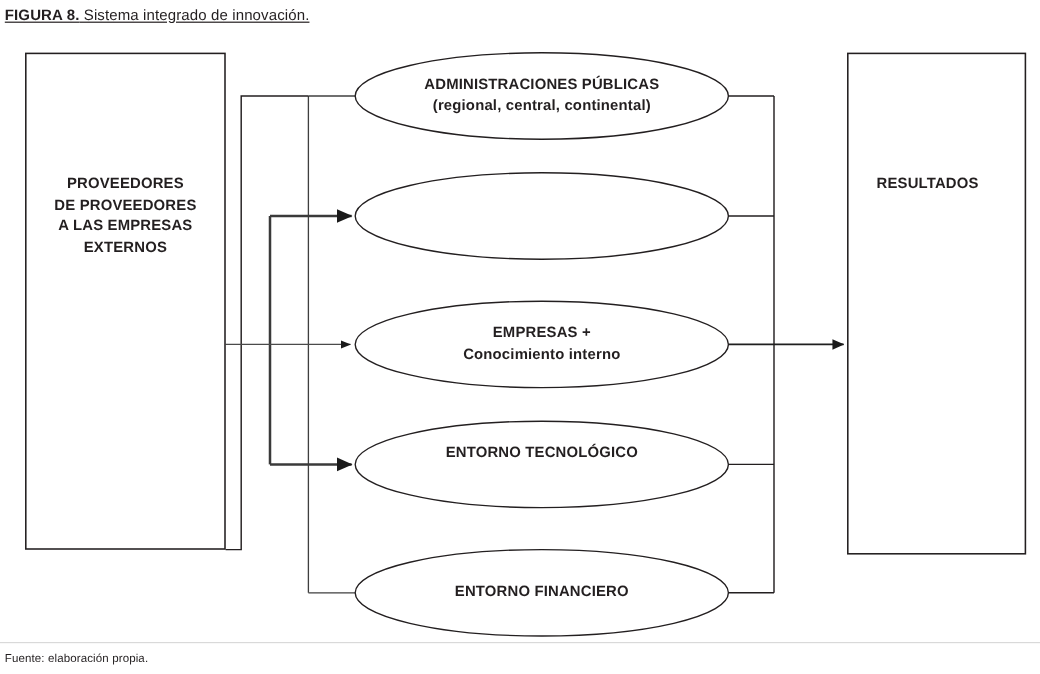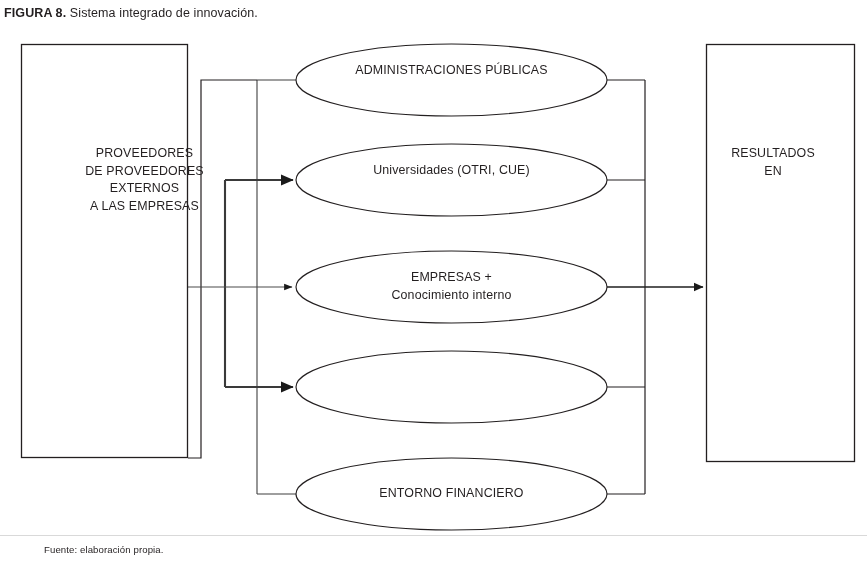--- a/index.html
+++ b/index.html
@@ -19,20 +19,21 @@
   
   #figure-title {
     position: absolute;
     left: 4px;
     top: 5px;
     font-size: 12.5px;
     line-height: 16px;
     letter-spacing: 0.1px;
     color: #231f20;
     white-space: nowrap;
+    text-decoration: underline;
   }
   #figure-title .label {
     font-weight: bold;
   }
 
   
   #diagram-canvas {
     position: absolute;
     left: 0;
     top: 0;
@@ -42,31 +43,31 @@
 
   
   .node-text {
     position: absolute;
     text-align: center;
     font-size: 12.4px;
     line-height: 17.5px;
     color: #231f20;
     letter-spacing: 0.15px;
     pointer-events: none;
+    font-weight: bold;
   }
   .node-text .ln {
     display: block;
     white-space: nowrap;
   }
 
   #left-box-text {
     left: 21px;
     top: 145px;
     width: 167px;
-    margin-left: 40px;
   }
   #right-box-text {
     left: 706px;
     top: 145px;
     width: 134px;
   }
 
   .ellipse-text {
     width: 311px;
     left: 296px;
@@ -88,21 +89,20 @@
   }
   #source-note {
     position: absolute;
     left: 4px;
     top: 543px;
     font-size: 9.6px;
     line-height: 13px;
     color: #231f20;
     letter-spacing: 0.1px;
     white-space: nowrap;
-    margin-left: 40px;
   }
 </style>
 </head>
 <body>
 
 <div id="figure-title">
   <span class="label">FIGURA 8.</span><span class="caption"> Sistema integrado de innovación.</span>
 </div>
 
 <svg id="diagram-canvas" viewBox="0 0 867 562" width="867" height="562" xmlns="http://www.w3.org/2000/svg">
@@ -158,43 +158,43 @@
   <ellipse cx="451.5" cy="80" rx="155.5" ry="36" fill="#ffffff" stroke="#231f20" stroke-width="1.15"></ellipse>
   <ellipse cx="451.5" cy="180" rx="155.5" ry="36" fill="#ffffff" stroke="#231f20" stroke-width="1.15"></ellipse>
   <ellipse cx="451.5" cy="287" rx="155.5" ry="36" fill="#ffffff" stroke="#231f20" stroke-width="1.15"></ellipse>
   <ellipse cx="451.5" cy="387" rx="155.5" ry="36" fill="#ffffff" stroke="#231f20" stroke-width="1.15"></ellipse>
   <ellipse cx="451.5" cy="494" rx="155.5" ry="36" fill="#ffffff" stroke="#231f20" stroke-width="1.15"></ellipse>
 </svg>
 
 <div class="node-text" id="left-box-text">
   <span class="ln">PROVEEDORES</span>
   <span class="ln">DE PROVEEDORES</span>
+  <span class="ln">A LAS EMPRESAS</span>
   <span class="ln">EXTERNOS</span>
-  <span class="ln">A LAS EMPRESAS</span>
 </div>
 
 <div class="node-text" id="right-box-text">
   <span class="ln">RESULTADOS</span>
-  <span class="ln">EN</span>
 </div>
 
 <div class="node-text ellipse-text" id="ellipse-1-text">
   <span class="ln">ADMINISTRACIONES PÚBLICAS</span>
+  <span class="ln">(regional, central, continental)</span>
 </div>
 
 <div class="node-text ellipse-text" id="ellipse-2-text">
-  <span class="ln">Universidades (OTRI, CUE)</span>
 </div>
 
 <div class="node-text ellipse-text" id="ellipse-3-text">
   <span class="ln">EMPRESAS +</span>
   <span class="ln">Conocimiento interno</span>
 </div>
 
 <div class="node-text ellipse-text" id="ellipse-4-text">
+  <span class="ln">ENTORNO TECNOLÓGICO</span>
 </div>
 
 <div class="node-text ellipse-text" id="ellipse-5-text">
   <span class="ln">ENTORNO FINANCIERO</span>
 </div>
 
 <div id="footer-rule"></div>
 <div id="source-note">Fuente: elaboración propia.</div>
 
 </body></html>

